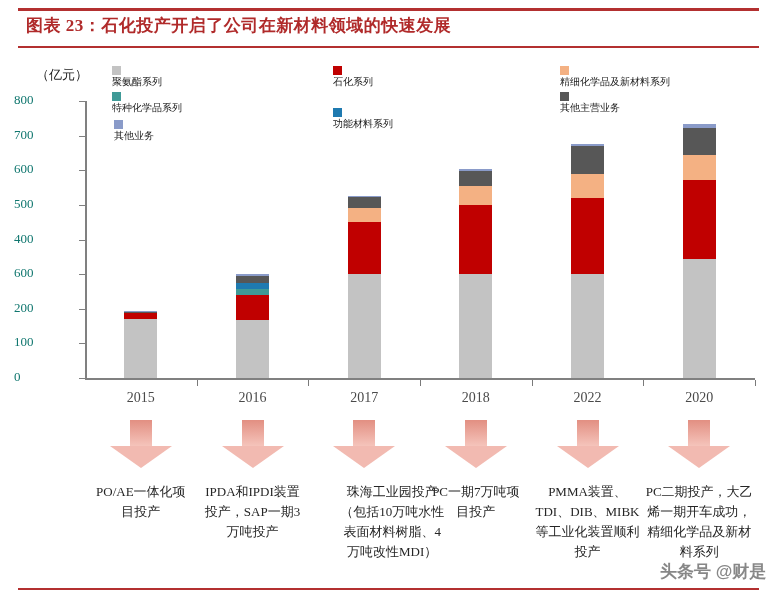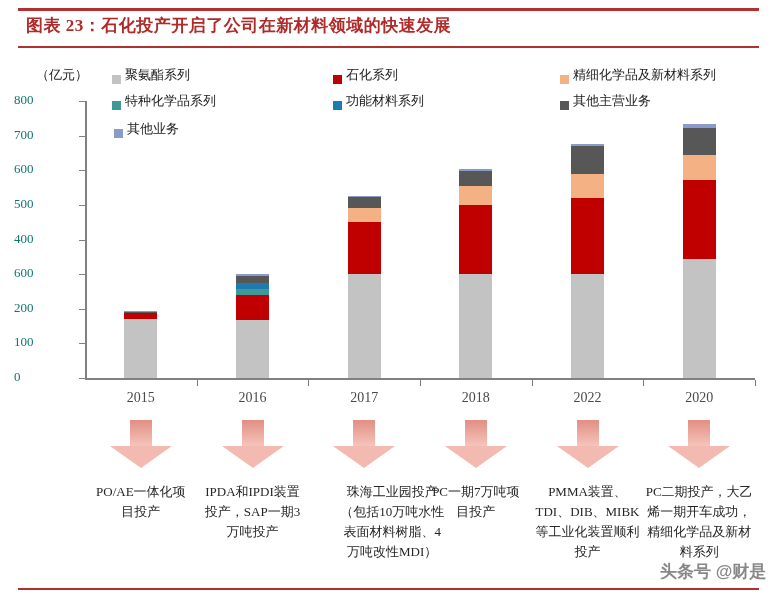--- a/index.html
+++ b/index.html
@@ -18,23 +18,23 @@
     box-sizing:border-box;
   }
   #title-text{
     position:absolute;left:26px;top:14px;
     font-size:17px;font-weight:bold;color:#b02a2a;
     letter-spacing:.5px;white-space:nowrap;
   }
   
   .legend-item{
     position:absolute;
-    font-size:13px;color:#1a1a1a;
+    font-size:10px;color:#1a1a1a;
     white-space:nowrap;
-    display:flex;align-items:flex-end;
+    display:flex;align-items:flex-start;flex-direction:column;
   }
   .legend-swatch{
     width:9px;height:9px;display:inline-block;margin-right:4px;flex:none;
   }
   
   #axis-unit{
     position:absolute;left:36px;top:66px;
     font-size:13px;color:#1a1a1a;white-space:nowrap;
   }
   
@@ -116,21 +116,21 @@
       <span>石化系列</span>
     </div>
     <div class="legend-item" style="left: 560px; top: 66px;">
       <span class="legend-swatch" style="background: rgb(244, 177, 131);"></span>
       <span>精细化学品及新材料系列</span>
     </div>
     <div class="legend-item" style="left: 112px; top: 92px;">
       <span class="legend-swatch" style="background: rgb(63, 154, 151);"></span>
       <span>特种化学品系列</span>
     </div>
-    <div class="legend-item" style="left: 333px; top: 92px;">
+    <div class="legend-item" style="left: 333px; top: 108px;">
       <span class="legend-swatch" style="background: rgb(31, 122, 176);"></span>
       <span>功能材料系列</span>
     </div>
     <div class="legend-item" style="left: 560px; top: 92px;">
       <span class="legend-swatch" style="background: rgb(87, 87, 87);"></span>
       <span>其他主营业务</span>
     </div>
     <div class="legend-item" style="left: 114px; top: 120px;">
       <span class="legend-swatch" style="background: rgb(138, 155, 201);"></span>
       <span>其他业务</span>

